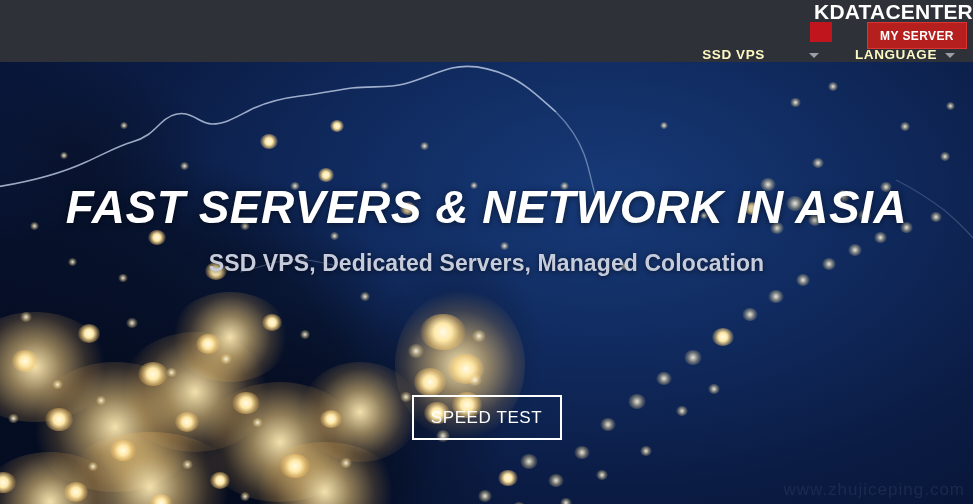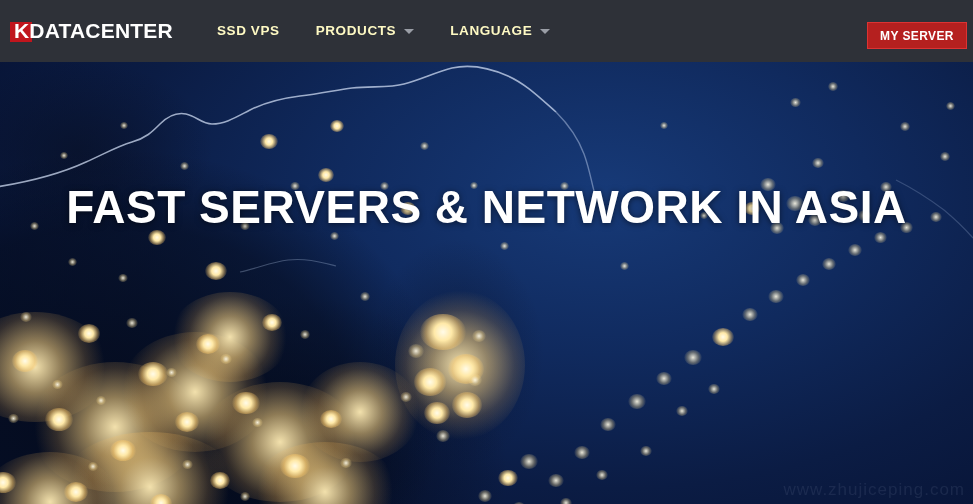--- a/index.html
+++ b/index.html
@@ -13,20 +13,21 @@
 
   #page { position:relative; width:973px; height:504px; overflow:hidden; }
 
   
   #navbar {
     position:absolute; top:0; left:0;
     width:973px; height:62px;
     background:#2e3138;
     display:flex; align-items:flex-end;
     z-index:50;
+    flex-direction:column;
   }
 
   #logo {
     position:relative;
     margin-left:8px;
     display:flex; align-items:center;
     height:62px;
     padding-left:6px;
   }
   #logo .logo-mark {
@@ -152,20 +153,21 @@
   #headline {
     position:absolute;
     top:118px; left:0; width:973px;
     color:#ffffff;
     font-size:46px;
     font-weight:bold;
     letter-spacing:0.5px;
     font-stretch:condensed;
     text-shadow:0 1px 6px rgba(0,0,0,0.55);
     white-space:nowrap;
+    font-style:italic;
   }
   #subheadline {
     position:absolute;
     top:188px; left:0; width:973px;
     color:#c6ccdb;
     font-size:23px;
     font-weight:bold;
     letter-spacing:0.1px;
     text-shadow:0 1px 5px rgba(0,0,0,0.6);
     white-space:nowrap;
@@ -212,21 +214,20 @@
     <div id="navlinks">
 
       <div class="navitem">
         <span>SSD VPS</span>
       </div>
 
 
 
 
       <div class="navitem">
-        <span>PRODUCTS</span>
         <span class="caret"></span>
       </div>
 
       <div class="navitem">
         <span>LANGUAGE</span>
         <span class="caret"></span>
       </div>
 
     </div>
 
@@ -373,21 +374,25 @@
                C 470 2, 490 6, 508 14 C 526 22, 540 36, 556 50" fill="none" stroke="rgba(214,226,248,0.72)" stroke-width="1.6"></path>
       <path d="M 556 50 C 568 62, 578 76, 584 92 C 590 108, 592 124, 596 136" fill="none" stroke="rgba(200,216,244,0.45)" stroke-width="1.4"></path>
       <path d="M 240 210 C 258 206, 272 200, 288 198 C 306 196, 320 200, 336 204" fill="none" stroke="rgba(190,208,240,0.30)" stroke-width="1.2"></path>
       <path d="M 896 118 C 912 126, 928 136, 944 148 C 956 158, 966 168, 973 176" fill="none" stroke="rgba(190,208,240,0.22)" stroke-width="1.2"></path>
     </svg>
 
     <div id="hero-content">
 
       <div id="headline">FAST SERVERS &amp; NETWORK IN ASIA</div>
 
-
+      <div id="subheadline">SSD VPS, Dedicated Servers, Managed Colocation</div>
+
+      <div id="speed-test">
+        <span>SPEED TEST</span>
+      </div>
 
     </div>
 
     <div id="watermark">www.zhujiceping.com</div>
 
   </div>
 
 </div>
 
 </body></html>

